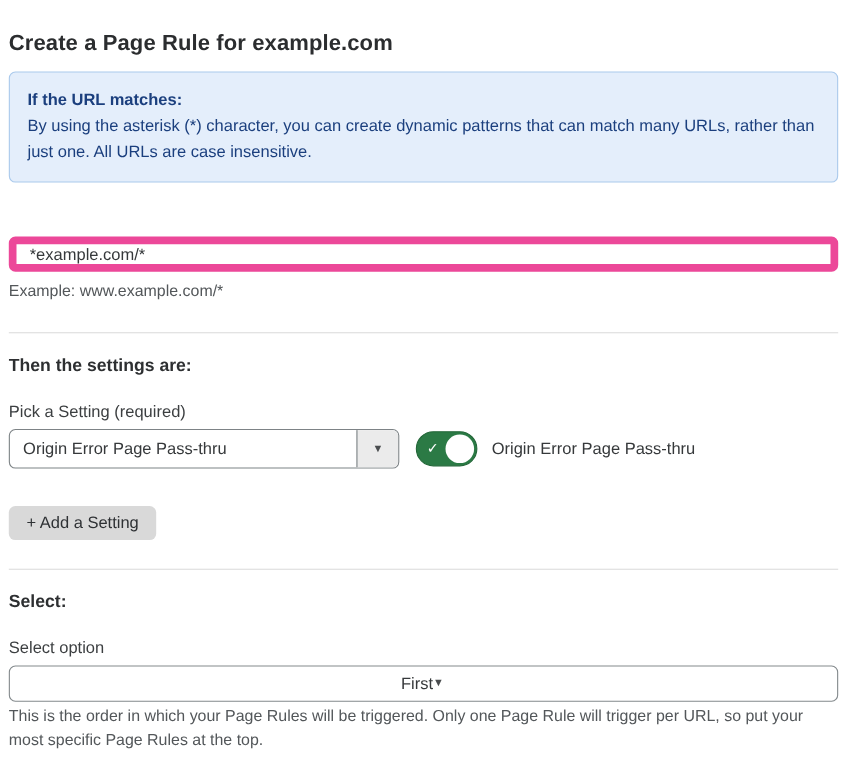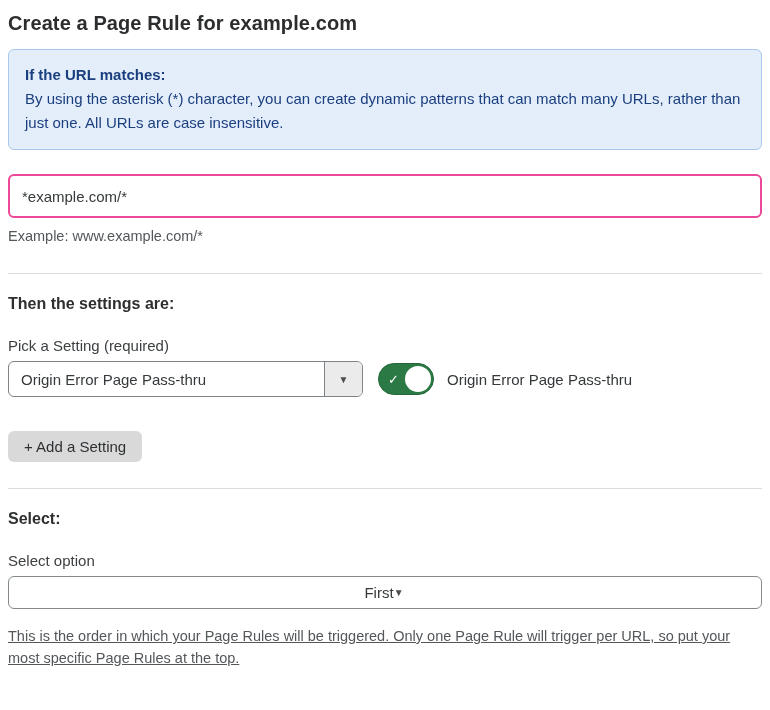--- a/index.html
+++ b/index.html
@@ -9,21 +9,21 @@
     height: 710px;
     font-family: "Liberation Sans", "DejaVu Sans", sans-serif;
     color: #36393b;
     padding: 8px;
     overflow: hidden;
   }
   .page-title {
     font-size: 20px;
     font-weight: 700;
     color: #2b2d2f;
-    margin: 4px 0 14px 0;
+    margin: 20px 0 14px 0;
     letter-spacing: 0.1px;
   }
   
   .info-box {
     background: #e4eefb;
     border: 1px solid #a9c9ec;
     border-radius: 6px;
     padding: 13px 16px 14px 16px;
     color: #1b3f7e;
     font-size: 15px;
@@ -46,28 +46,29 @@
   }
   .hint {
     font-size: 14.5px;
     color: #53575a;
     margin-top: 7px;
     line-height: 22px;
   }
   
   .text-input {
     width: 100%;
-    height: 44px;
-    border: 2px solid #ec4899;
+    height: 32px;
+    border: 7px solid #ec4899;
     border-radius: 6px;
     padding: 0 12px;
     font-size: 15px;
     color: #36393b;
     font-family: "Liberation Sans", sans-serif;
     background: #ffffff;
+    margin-top: 25px;
   }
   hr.divider {
     border: none;
     border-top: 1px solid #dcdcdc;
     margin: 26px 0 0 0;
   }
   .section-heading {
     font-size: 16px;
     font-weight: 700;
     color: #2d2f31;
@@ -167,21 +168,21 @@
     display: flex;
     align-items: center;
     justify-content: center;
     padding: 0 14px 0 12px;
     cursor: pointer;
     font-size: 15px;
     color: #36393b;
   }
   .mt-url { margin-top: 0; }
   .url-section { margin-bottom: 0; }
-  .order-help { margin-top: 16px; text-decoration: underline; }
+  .order-help { margin-top: 2px; }
 </style>
 </head>
 <body>
 
 
 
 <h1 class="page-title">Create a Page Rule for example.com</h1>
 
 <div class="info-box">
   <div class="info-heading">If the URL matches:</div>

